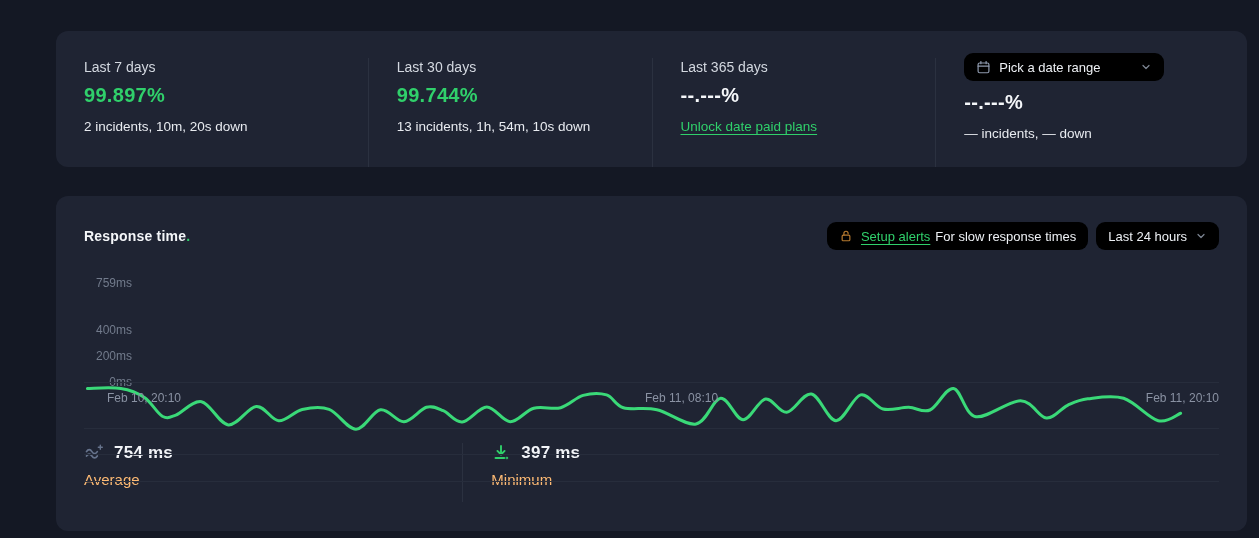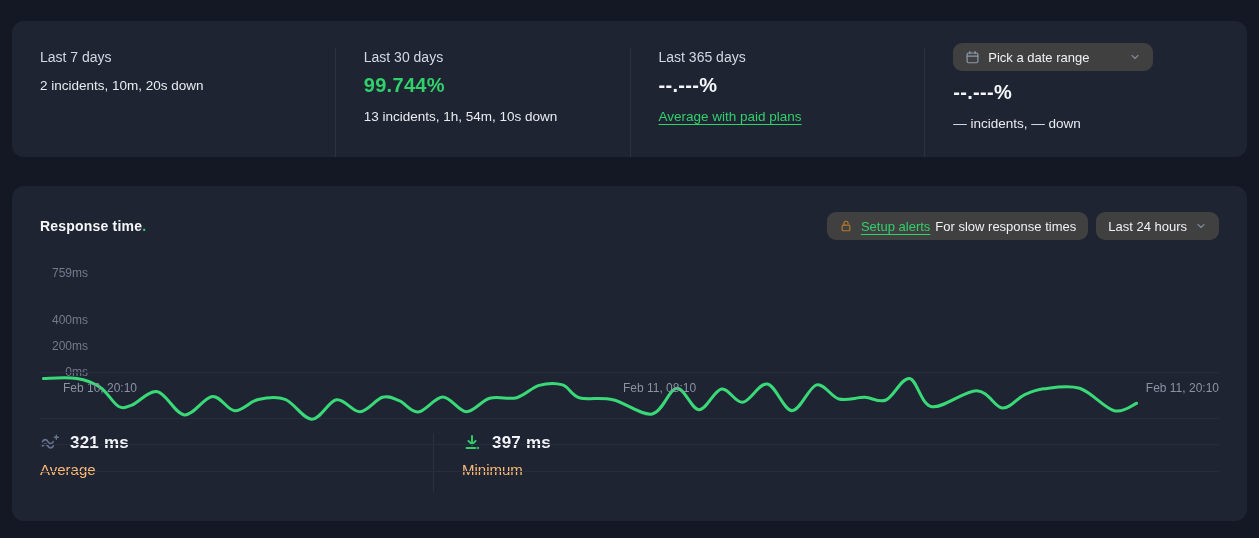--- a/index.html
+++ b/index.html
@@ -2,42 +2,42 @@
 <html><head>
 <meta charset="utf-8">
 <style>
   html,body{margin:0;padding:0;}
   body{
     width:1259px;height:538px;overflow:hidden;
     background:#141824;
     font-family:"Liberation Sans","DejaVu Sans",sans-serif;
     -webkit-font-smoothing:antialiased;
   }
-  .page{padding:21px 12px 0;}
+  .page{padding:31px 12px 0;margin-left:44px;}
   .panel{background:#1f2433;border-radius:12px;box-sizing:border-box;}
 
   
   .panel-overview{
     height:136px;padding:27px 28px 0;
     display:grid;grid-template-columns:repeat(4,1fr);
   }
   .card{position:relative;}
   .card + .card{border-left:1px solid #2b3140;padding-left:28px;}
   .card-label{font-size:14px;color:#d3d8e0;line-height:18px;}
   .card-value{font-size:20px;font-weight:700;letter-spacing:.3px;color:#f5f7fa;margin-top:7px;line-height:24px;}
   .card-value.green{color:#30d06b;}
   .card-detail{font-size:13.5px;color:#e8ebf0;margin-top:11px;line-height:17px;}
   .green-link{
     display:inline-block;font-size:13.5px;color:#30d06b;margin-top:11px;line-height:17px;
     text-decoration:underline;text-underline-offset:3px;cursor:pointer;
   }
   .pill{
     display:inline-flex;align-items:center;gap:8px;
     height:28px;padding:0 12px;border:none;border-radius:9px;
-    background:#404040;color:#eef1f5;font-size:13px;
+    background:#000000;color:#eef1f5;font-size:13px;
     font-family:"Liberation Sans","DejaVu Sans",sans-serif;cursor:pointer;
   }
   .picker{width:200px;margin-top:-5px;margin-bottom:2px;box-sizing:border-box;}
   .picker .spacer{flex:1;}
 
   
   .panel-response{height:335px;margin-top:29px;padding:26px 28px 0;}
   .response-header{display:flex;align-items:center;height:28px;}
   .response-title{margin:0;font-size:14px;font-weight:700;color:#f4f6f9;letter-spacing:.2px;}
   .response-title .dot{color:#30d06b;}
@@ -72,33 +72,34 @@
 </style>
 </head>
 <body>
 
 <div class="page">
 
   <section class="panel panel-overview">
 
     <div class="card">
       <div class="card-label">Last 7 days</div>
+      <div class="card-value green">99.897%</div>
       <div class="card-detail">2 incidents, 10m, 20s down</div>
     </div>
 
     <div class="card">
       <div class="card-label">Last 30 days</div>
       <div class="card-value green">99.744%</div>
       <div class="card-detail">13 incidents, 1h, 54m, 10s down</div>
     </div>
 
     <div class="card">
       <div class="card-label">Last 365 days</div>
       <div class="card-value">--.---%</div>
-      <a class="green-link">Average with paid plans</a>
+      <a class="green-link">Unlock date paid plans</a>
     </div>
 
     <div class="card">
       <button class="pill picker">
         <span class="icon">
           <svg width="15" height="15" viewBox="0 0 20 20" fill="none" stroke="#8e99ad" stroke-width="1.6" stroke-linecap="round">
             <rect x="2.8" y="4" width="14.4" height="13" rx="2"></rect>
             <line x1="2.8" y1="8.2" x2="17.2" y2="8.2"></line>
             <line x1="6.5" y1="2" x2="6.5" y2="5"></line>
             <line x1="13.5" y1="2" x2="13.5" y2="5"></line>
@@ -169,21 +170,21 @@
     <div class="stats">
       <div class="stat">
         <div class="stat-value-row">
           <span class="icon">
             <svg width="20" height="20" viewBox="0 0 20 20" fill="none" stroke="#66738c" stroke-width="1.7" stroke-linecap="round">
               <path d="M2.5 8.6 c1.6,-2.6 3.8,-2.6 5.4,0 c1.6,2.6 3.8,2.6 5.4,0"></path>
               <path d="M2.5 13 c1.6,-2.6 3.8,-2.6 5.4,0 c1.6,2.6 3.8,2.6 5.4,0"></path>
               <path d="M16.3 2.2 v4 M14.3 4.2 h4" stroke-width="1.4"></path>
             </svg>
           </span>
-          <span class="stat-value">321 ms</span>
+          <span class="stat-value">754 ms</span>
         </div>
         <div class="stat-label">Average</div>
       </div>
 
       <div class="stat">
         <div class="stat-value-row">
           <span class="icon">
             <svg width="20" height="20" viewBox="0 0 20 20" fill="none" stroke="#30d06b" stroke-width="1.9" stroke-linecap="round" stroke-linejoin="round">
               <path d="M10 3 v8.2"></path>
               <polyline points="6.4,7.9 10,11.5 13.6,7.9"></polyline>

